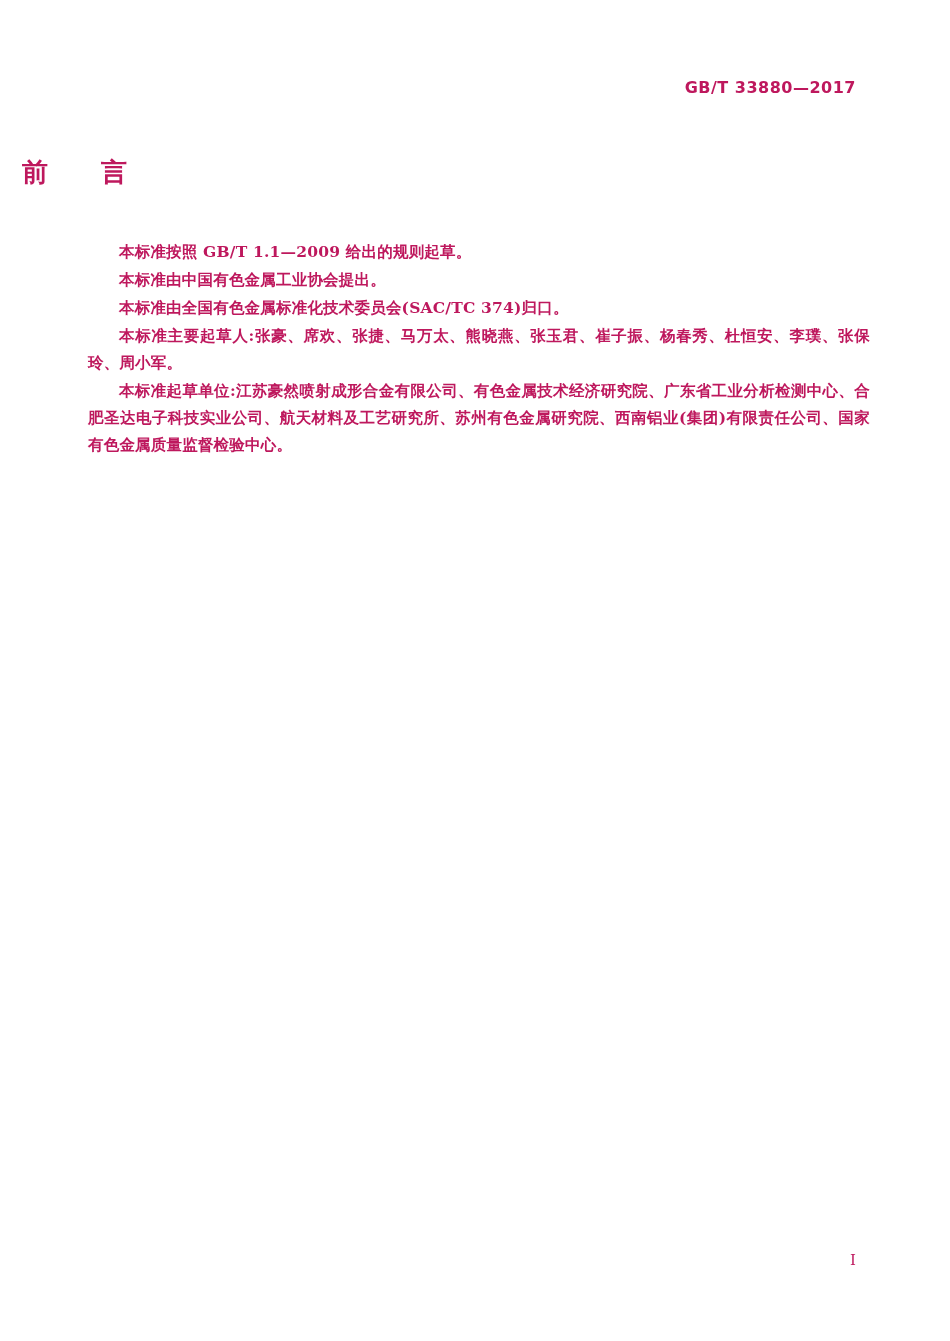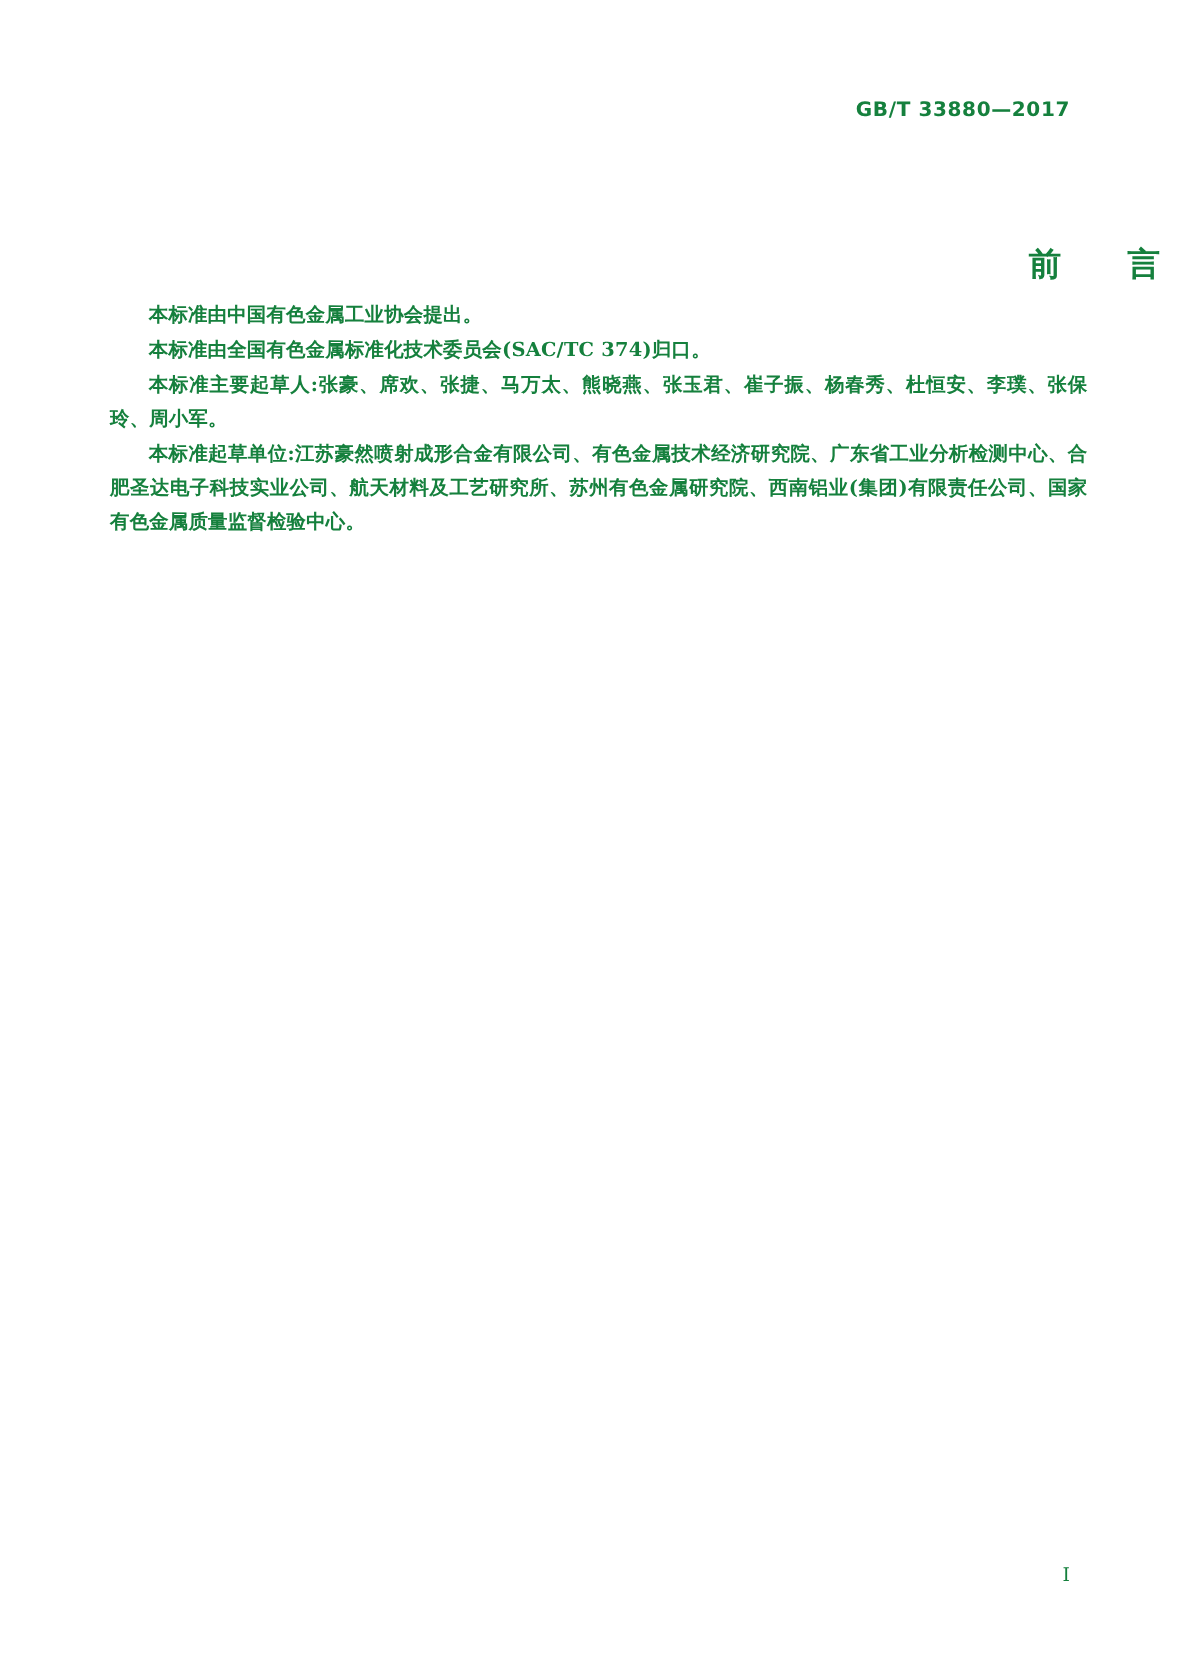--- a/index.html
+++ b/index.html
@@ -6,45 +6,44 @@
     margin: 0;
     padding: 0;
     background: #ffffff;
   }
   .page {
     position: relative;
     width: 948px;
     height: 1341px;
     background: #ffffff;
     font-family: "DejaVu Serif", "Liberation Serif", serif;
-    color: #15803d;
+    color: #be185d;
     overflow: hidden;
   }
   .header {
     position: absolute;
     top: 78px;
     right: 92px;
     font-family: "DejaVu Sans", "Liberation Sans", sans-serif;
     font-weight: bold;
     font-size: 16px;
     letter-spacing: 0.5px;
     white-space: nowrap;
   }
   .title {
     position: absolute;
     top: 155px;
     left: 0;
     width: 950px;
-    text-align: right;
+    text-align: left;
     font-family: "DejaVu Serif", "Liberation Serif", serif;
     font-weight: bold;
     font-size: 26px;
     letter-spacing: 22px;
     text-indent: 22px;
-    margin-top: 39px;
   }
   .body-block {
     position: absolute;
     top: 238px;
     left: 88px;
     width: 782px;
   }
   .para {
     font-family: "DejaVu Serif", "Liberation Serif", serif;
     font-weight: bold;
@@ -67,20 +66,21 @@
 </head>
 <body>
 
 <div class="page">
 
   <div class="header">GB/T 33880—2017</div>
 
   <div class="title">前  言</div>
 
   <div class="body-block">
+    <p class="para">本标准按照 GB/T 1.1—2009 给出的规则起草。</p>
     <p class="para">本标准由中国有色金属工业协会提出。</p>
     <p class="para">本标准由全国有色金属标准化技术委员会(SAC/TC 374)归口。</p>
     <p class="para">本标准主要起草人:张豪、席欢、张捷、马万太、熊晓燕、张玉君、崔子振、杨春秀、杜恒安、李璞、张保玲、周小军。</p>
     <p class="para">本标准起草单位:江苏豪然喷射成形合金有限公司、有色金属技术经济研究院、广东省工业分析检测中心、合肥圣达电子科技实业公司、航天材料及工艺研究所、苏州有色金属研究院、西南铝业(集团)有限责任公司、国家有色金属质量监督检验中心。</p>
   </div>
 
   <div class="page-number">I</div>
 
 </div>
 

